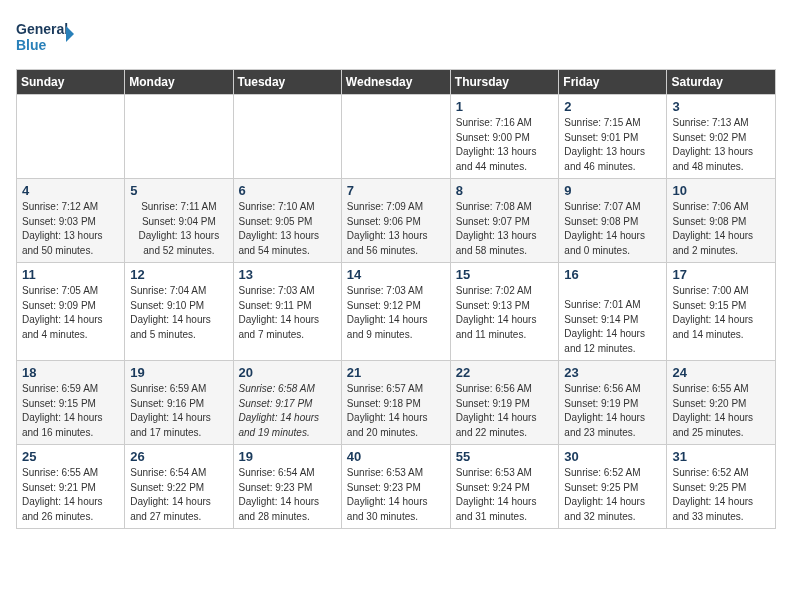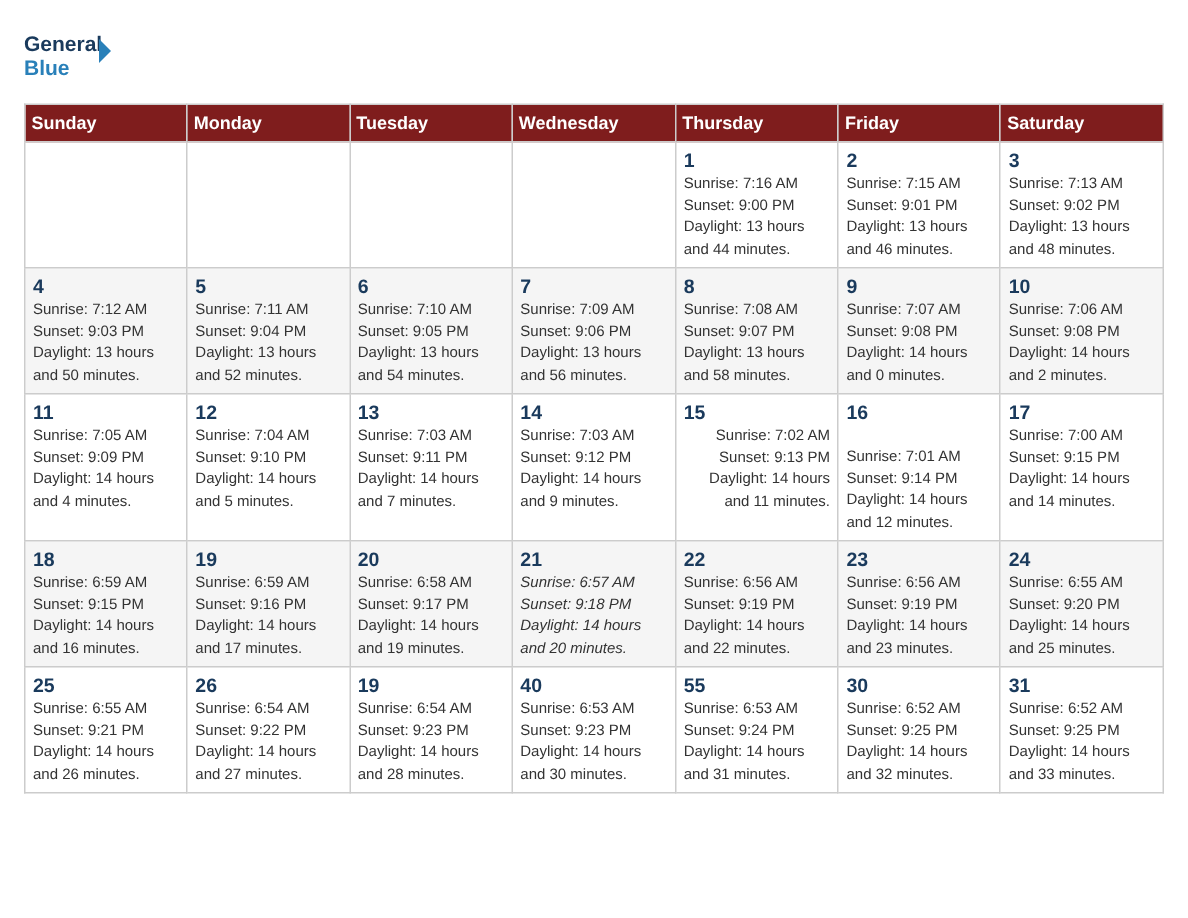--- a/index.html
+++ b/index.html
@@ -32,21 +32,21 @@
     .location {
       font-size: 14px;
       color: #1a3a5c;
     }
     .calendar {
       width: 100%;
       border-collapse: collapse;
       font-size: 10.5px;
     }
     .calendar thead th {
-      background: #7f1d1d;
+      background: #404040;
       color: #fff;
       padding: 5px 4px;
       text-align: left;
       font-size: 12px;
       font-weight: bold;
       border: 1px solid #ccc;
     }
     .calendar tbody td {
       border: 1px solid #ccc;
       vertical-align: top;
@@ -132,21 +132,21 @@
         <tr>
           <td>
             <div class="day-num">4</div>
             <div class="day-info" style="white-space: pre-line;">Sunrise: 7:12 AM
 Sunset: 9:03 PM
 Daylight: 13 hours
 and 50 minutes.</div>
           </td>
           <td>
             <div class="day-num">5</div>
-            <div class="day-info" style="white-space: pre-line;">Sunrise: 7:11 AM
+            <div class="day-info" style="white-space: pre-line; text-align: center;">Sunrise: 7:11 AM
 Sunset: 9:04 PM
 Daylight: 13 hours
 and 52 minutes.</div>
           </td>
           <td>
             <div class="day-num">6</div>
             <div class="day-info" style="white-space: pre-line;">Sunrise: 7:10 AM
 Sunset: 9:05 PM
 Daylight: 13 hours
 and 54 minutes.</div>
@@ -204,21 +204,21 @@
           </td>
           <td>
             <div class="day-num">14</div>
             <div class="day-info" style="white-space: pre-line;">Sunrise: 7:03 AM
 Sunset: 9:12 PM
 Daylight: 14 hours
 and 9 minutes.</div>
           </td>
           <td>
             <div class="day-num">15</div>
-            <div class="day-info" style="white-space: pre-line; text-align: right;">Sunrise: 7:02 AM
+            <div class="day-info" style="white-space: pre-line;">Sunrise: 7:02 AM
 Sunset: 9:13 PM
 Daylight: 14 hours
 and 11 minutes.</div>
           </td>
           <td>
             <div class="day-num">16</div>
             <div class="day-info" style="white-space: pre-line; margin-top: 16px;">Sunrise: 7:01 AM
 Sunset: 9:14 PM
 Daylight: 14 hours
 and 12 minutes.</div>
@@ -241,28 +241,28 @@
           </td>
           <td>
             <div class="day-num">19</div>
             <div class="day-info" style="white-space: pre-line;">Sunrise: 6:59 AM
 Sunset: 9:16 PM
 Daylight: 14 hours
 and 17 minutes.</div>
           </td>
           <td>
             <div class="day-num">20</div>
-            <div class="day-info" style="white-space: pre-line;">Sunrise: 6:58 AM
+            <div class="day-info" style="white-space: pre-line; font-style: italic;">Sunrise: 6:58 AM
 Sunset: 9:17 PM
 Daylight: 14 hours
 and 19 minutes.</div>
           </td>
           <td>
             <div class="day-num">21</div>
-            <div class="day-info" style="white-space: pre-line; font-style: italic;">Sunrise: 6:57 AM
+            <div class="day-info" style="white-space: pre-line;">Sunrise: 6:57 AM
 Sunset: 9:18 PM
 Daylight: 14 hours
 and 20 minutes.</div>
           </td>
           <td>
             <div class="day-num">22</div>
             <div class="day-info" style="white-space: pre-line;">Sunrise: 6:56 AM
 Sunset: 9:19 PM
 Daylight: 14 hours
 and 22 minutes.</div>

